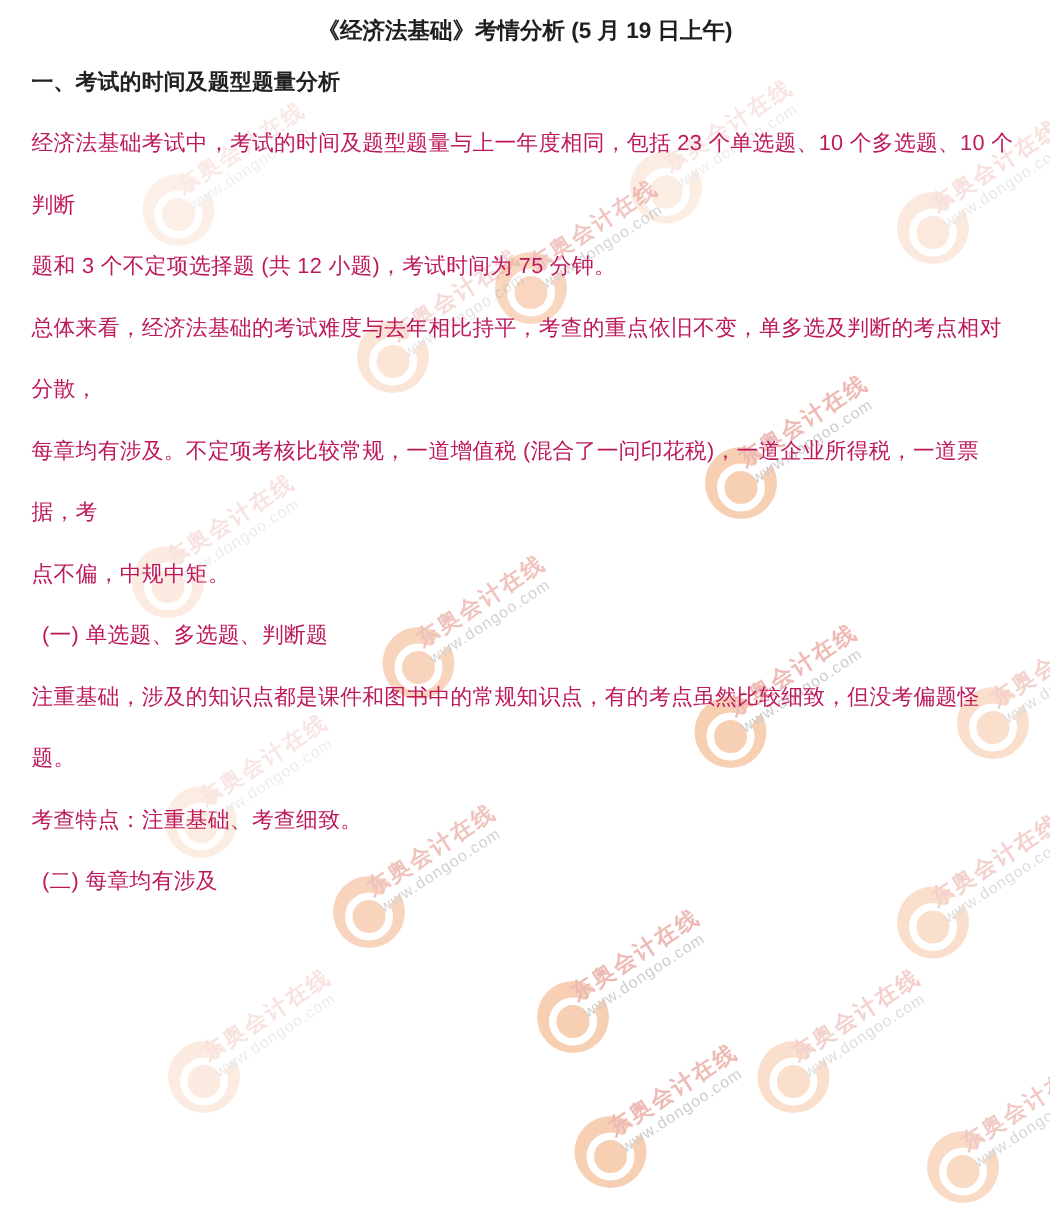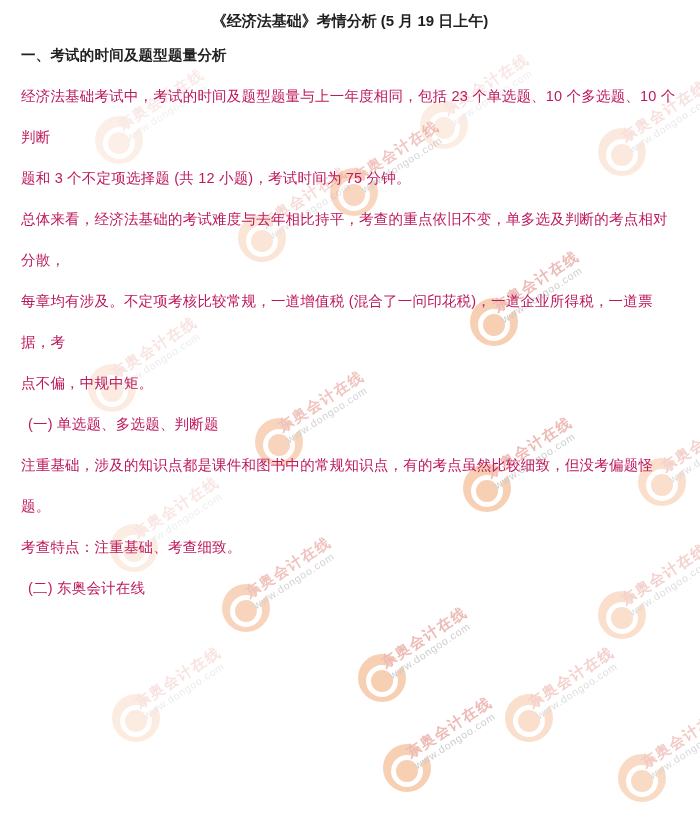--- a/index.html
+++ b/index.html
@@ -297,15 +297,15 @@
   <div>
       <h2 class="blk heading">一、考试的时间及题型题量分析</h2>
       <p class="blk paragraph">经济法基础考试中，考试的时间及题型题量与上一年度相同，包括 23 个单选题、10 个多选题、10 个判断
 题和 3 个不定项选择题 (共 12 小题)，考试时间为 75 分钟。</p>
       <p class="blk paragraph">总体来看，经济法基础的考试难度与去年相比持平，考查的重点依旧不变，单多选及判断的考点相对分散，
 每章均有涉及。不定项考核比较常规，一道增值税 (混合了一问印花税)，一道企业所得税，一道票据，考
 点不偏，中规中矩。</p>
       <h2 class="blk subheading">(一) 单选题、多选题、判断题</h2>
       <p class="blk paragraph">注重基础，涉及的知识点都是课件和图书中的常规知识点，有的考点虽然比较细致，但没考偏题怪题。</p>
       <p class="blk paragraph">考查特点：注重基础、考查细致。</p>
-      <h2 class="blk subheading">(二) 东奥会计在线</h2>
+      <h2 class="blk subheading">(二) 每章均有涉及</h2>
     </div>
 </div>
 
 </body></html>

